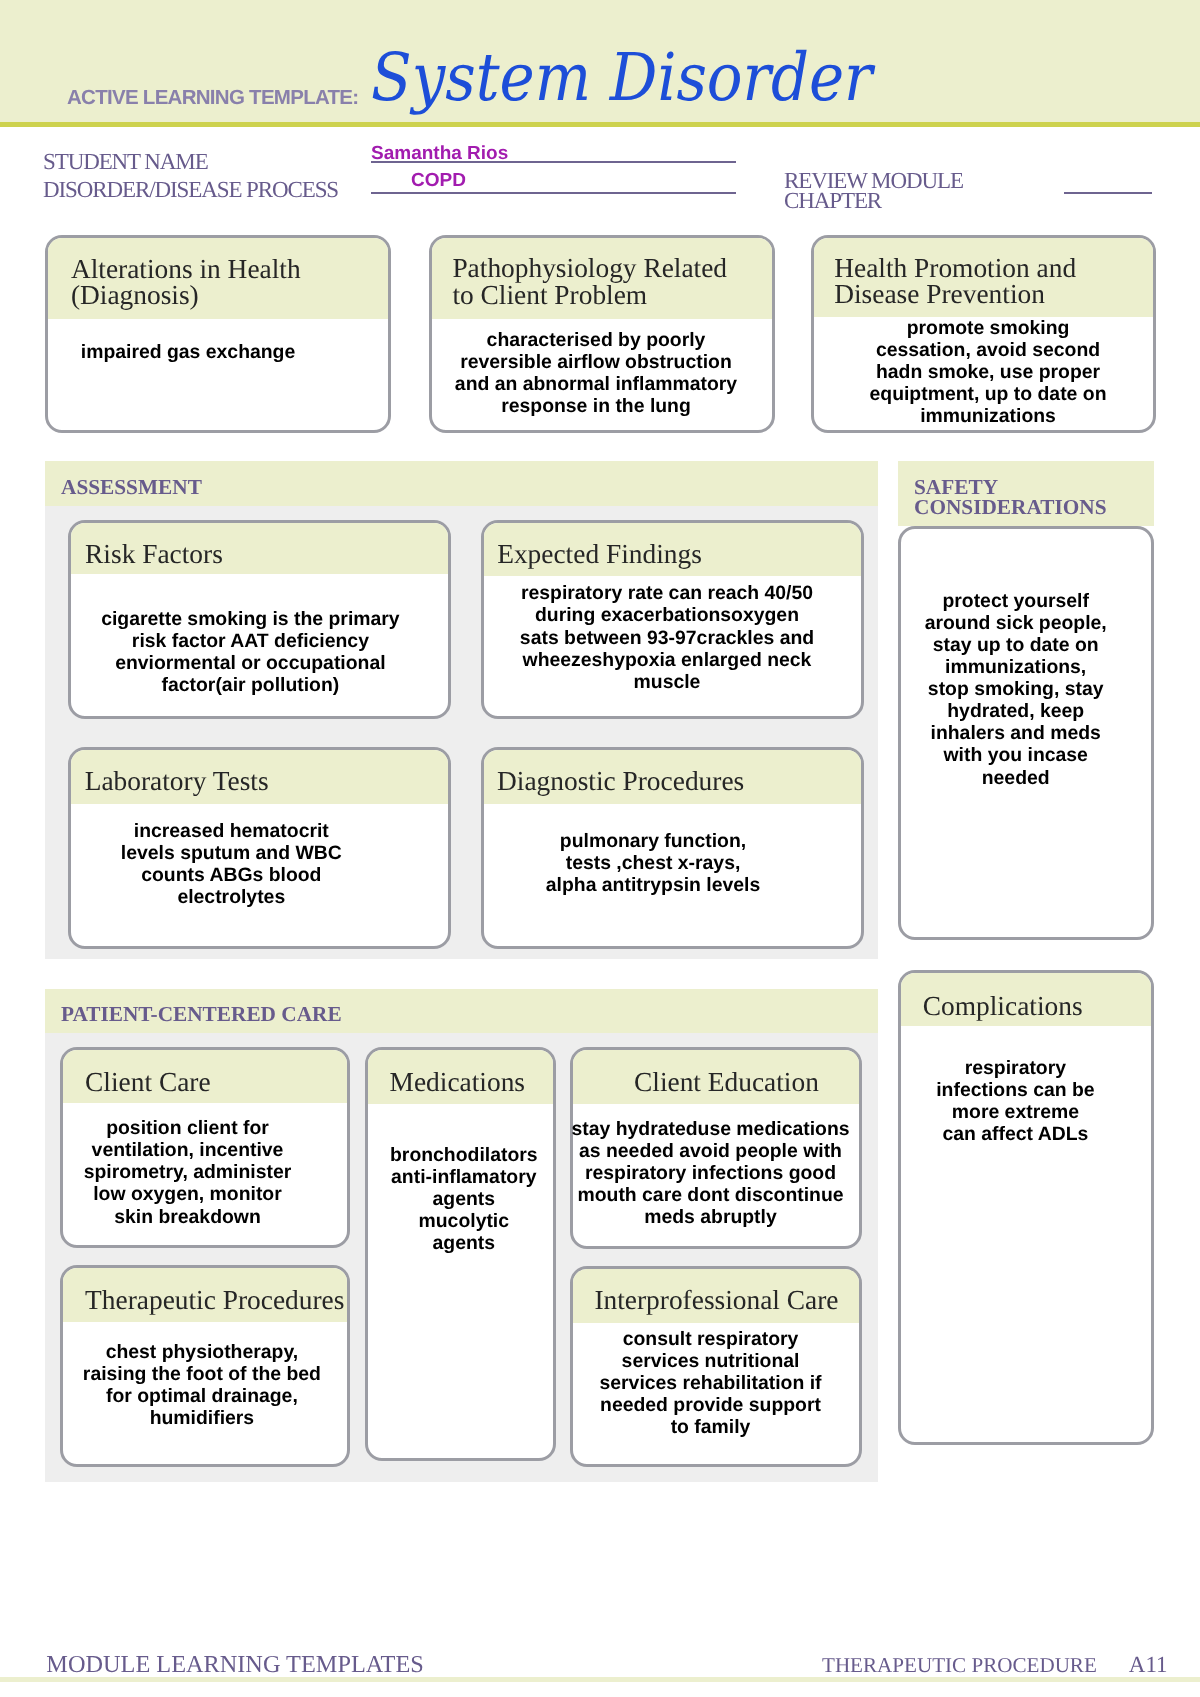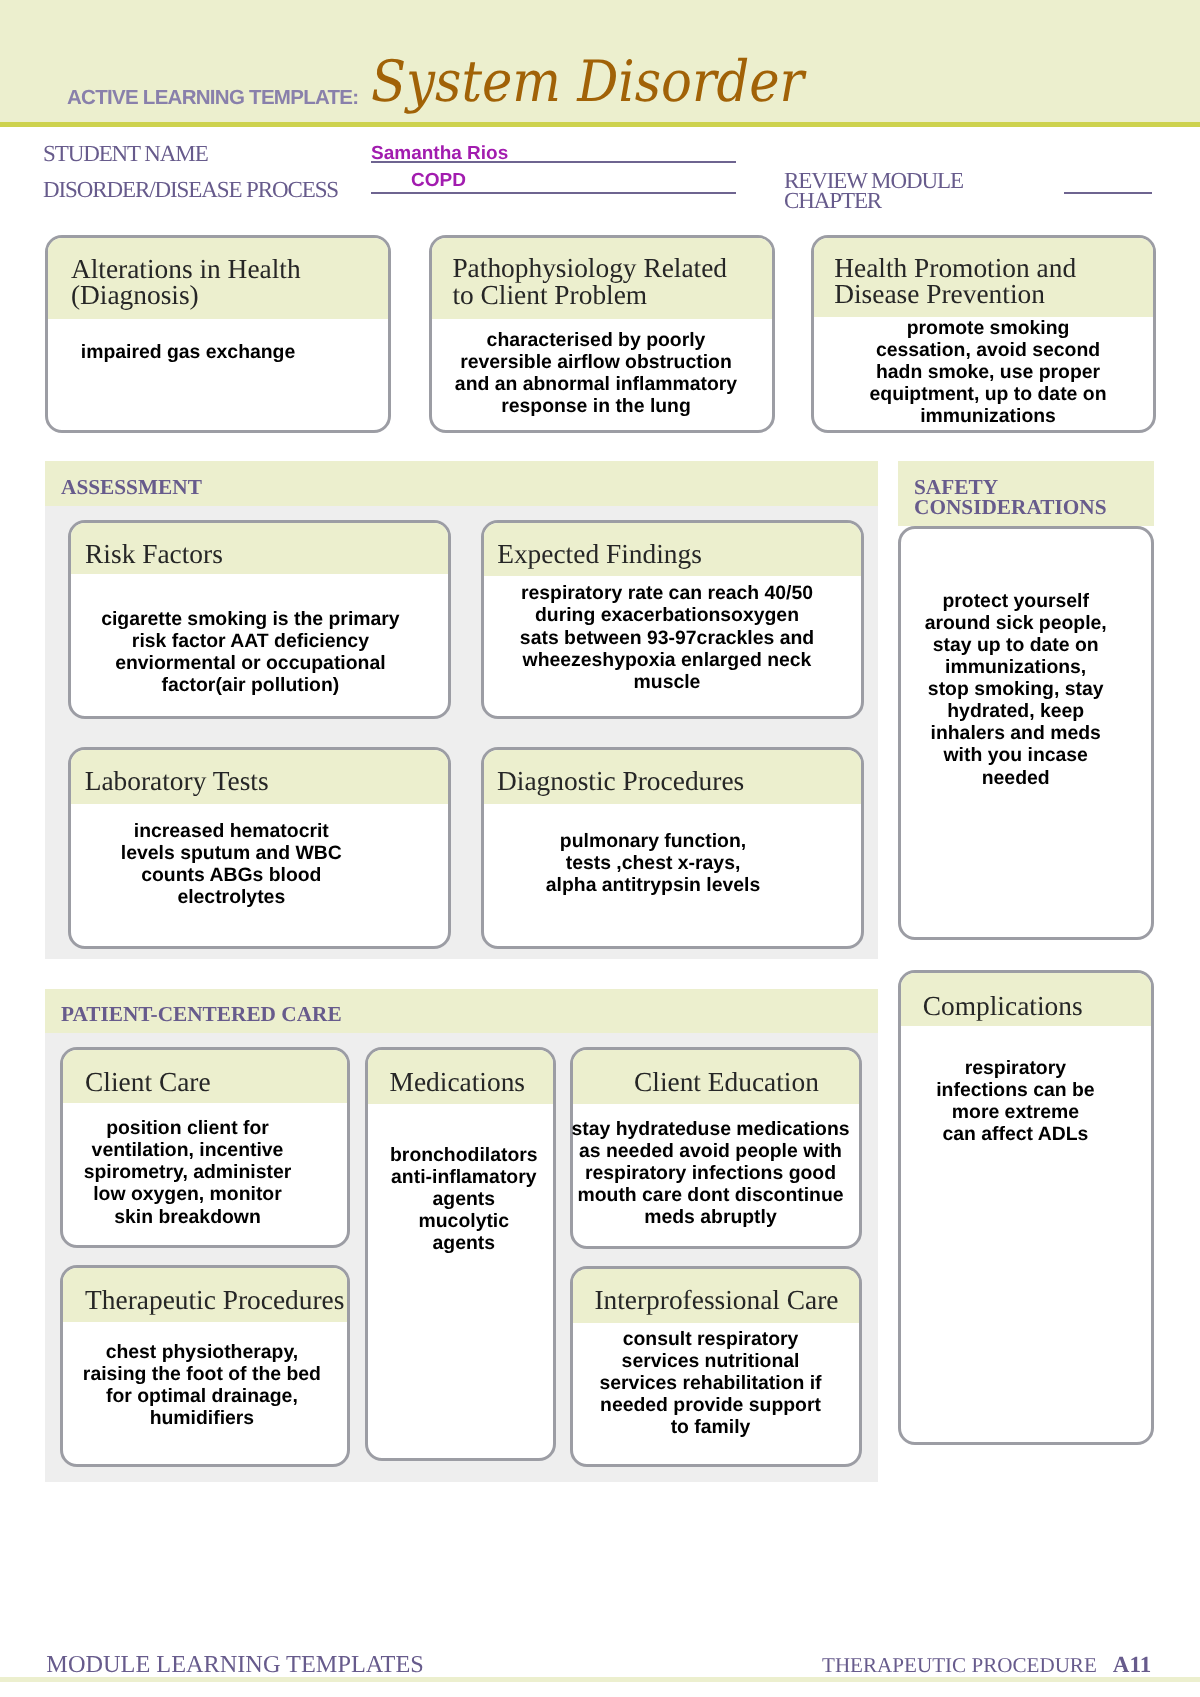--- a/index.html
+++ b/index.html
@@ -5,21 +5,21 @@
 <style>
   html,body{margin:0;padding:0;}
   *{-webkit-font-smoothing:antialiased;text-rendering:geometricPrecision;}
   body{width:1200px;height:1697px;background:#fff;font-family:"Liberation Serif",serif;position:relative;overflow:hidden;}
   .page{position:absolute;inset:0;}
 
   
   .hdr{position:absolute;left:0;top:0;width:1200px;height:122px;background:#ecefce;}
   .hdr-rule{position:absolute;left:0;top:122px;width:1200px;height:5px;background:#cdd24e;}
   .hdr-alt{position:absolute;left:67px;top:108px;font-family:"Liberation Sans",sans-serif;font-weight:bold;font-size:20.5px;letter-spacing:-0.72px;line-height:1;color:#8980ab;}
-  .hdr-title{position:absolute;left:371px;top:111px;font-family:"DejaVu Serif Condensed","DejaVu Serif",serif;font-style:italic;font-size:57px;line-height:1;color:#a16207;white-space:nowrap;}
+  .hdr-title{position:absolute;left:371px;top:111px;font-family:"DejaVu Serif Condensed","DejaVu Serif",serif;font-style:italic;font-size:66px;line-height:1;color:#1d4ed8;white-space:nowrap;}
   .hdr-alt,.hdr-title{transform:translateY(-100%);}
 
   
   .lbl{position:absolute;font-family:"Liberation Serif",serif;font-size:23px;letter-spacing:-1.1px;color:#675b8c;line-height:20px;white-space:nowrap;}
   .rule{position:absolute;height:2px;background:#6e6490;}
   .fld{position:absolute;font-family:"Liberation Sans",sans-serif;font-weight:bold;font-size:19px;line-height:1;color:#a21caf;white-space:nowrap;}
 
   
   .card{position:absolute;border:3px solid #9c9da4;border-radius:17px;background:#fff;box-sizing:border-box;overflow:hidden;}
   .ch{position:absolute;background:#ecefce;}
@@ -28,33 +28,33 @@
 
   
   .panel{position:absolute;background:#eeeeee;}
   .panel-hd{position:absolute;background:#ecefce;}
   .pt{position:absolute;font-family:"Liberation Serif",serif;font-weight:bold;font-size:21.3px;color:#675b8c;line-height:20.25px;white-space:nowrap;}
 
   
   .ftr-rule{position:absolute;left:0;top:1677px;width:1200px;height:5px;background:#ecefce;}
   .ftr-l{position:absolute;left:46.3px;top:1655.2px;font-family:"Liberation Serif",serif;font-size:24.3px;line-height:19px;color:#675b8c;white-space:nowrap;}
   .ftr-r{position:absolute;left:822px;top:1657.2px;font-family:"Liberation Serif",serif;font-size:21.1px;line-height:16px;color:#675b8c;white-space:nowrap;}
-  .ftr-r b{font-size:23px;font-weight:bold;margin-left:16px;}
+  .ftr-r b{font-size:23px;font-weight:normal;margin-left:32px;}
 </style>
 </head>
 <body>
 
 <div class="page">
 
   <div class="hdr"></div>
   <div class="hdr-rule"></div>
   <div class="hdr-alt">ACTIVE LEARNING TEMPLATE:</div>
   <div class="hdr-title">System Disorder</div>
 
-  <div class="lbl" style="left:43px;top:144px;text-align:right;">STUDENT NAME</div>
+  <div class="lbl" style="left:43px;top:152px;text-align:right;">STUDENT NAME</div>
   <div class="lbl" style="left:43px;top:180px;">DISORDER/DISEASE PROCESS</div>
   <div class="rule" style="left:371px;top:161px;width:365px;"></div>
   <div class="rule" style="left:371px;top:192px;width:365px;"></div>
   <div class="fld" style="left:371px;top:144px;">Samantha Rios</div>
   <div class="fld" style="left:411px;top:171px;">COPD</div>
   <div class="lbl" style="left:784px;top:171px;">REVIEW MODULE</div>
   <div class="lbl" style="left:784px;top:191px;">CHAPTER</div>
   <div class="rule" style="left:1064px;top:192px;width:88px;"></div>
   <div class="fld" style="left:1072px;top:173px;"></div>
 

